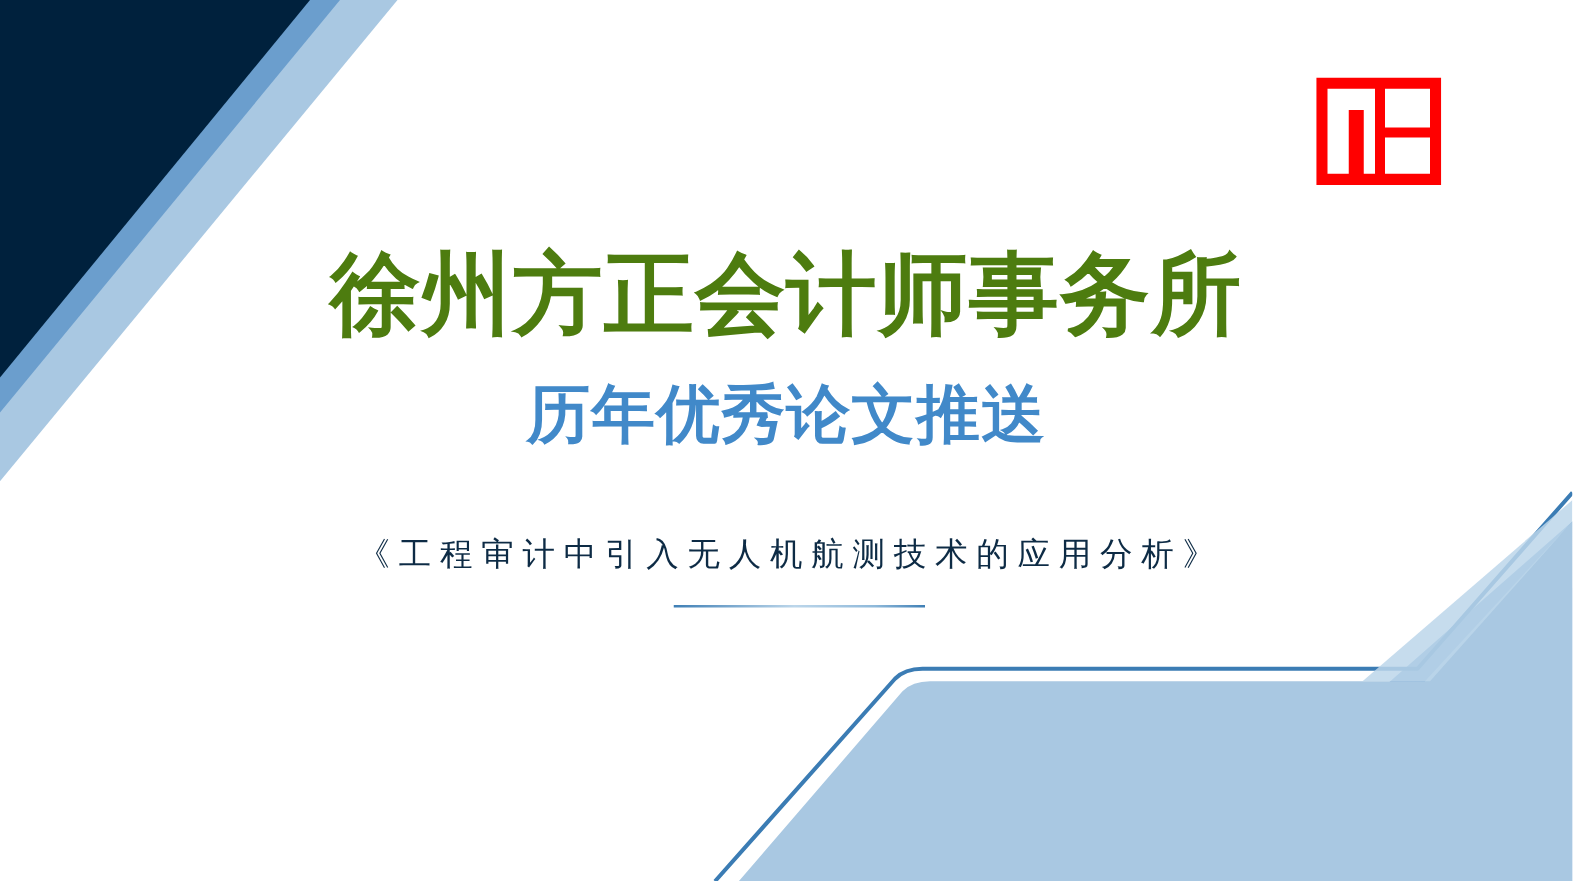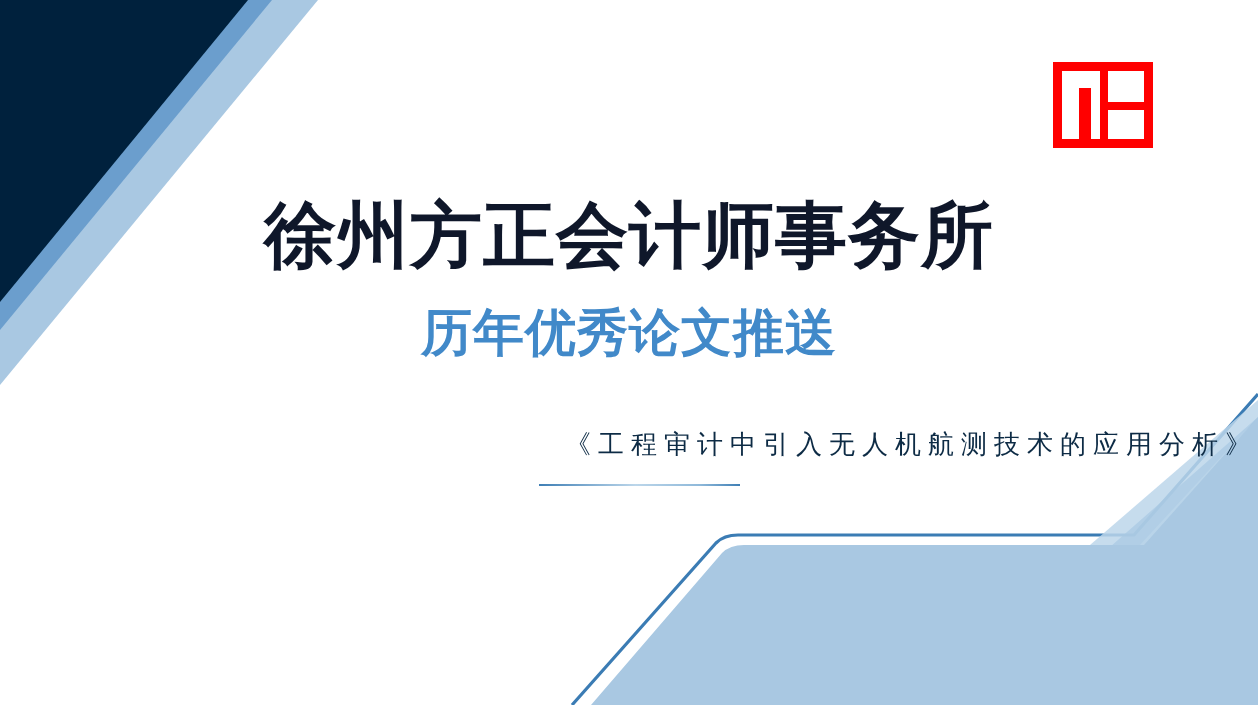--- a/index.html
+++ b/index.html
@@ -42,42 +42,42 @@
   #title-line-1 {
     position: absolute;
     left: 0;
     top: 192px;
     width: 1258px;
     text-align: center;
     font-size: 72px;
     line-height: 86px;
     font-weight: bold;
     letter-spacing: 1px;
-    color: #0f172a;
+    color: #4d7c0f;
     white-space: nowrap;
   }
   #title-line-2 {
     position: absolute;
     left: 0;
     top: 296px;
     width: 1258px;
     text-align: center;
     font-size: 51px;
     line-height: 74px;
     font-weight: bold;
     letter-spacing: 1px;
     color: #4189c9;
     white-space: nowrap;
   }
   #subtitle {
     position: absolute;
     left: 0;
     top: 426px;
     width: 1258px;
-    text-align: right;
+    text-align: center;
     font-size: 26px;
     line-height: 36px;
     font-weight: normal;
     letter-spacing: 7px;
     text-indent: 7px;
     color: #0d2b45;
     white-space: nowrap;
   }
   #divider {
     position: absolute;

